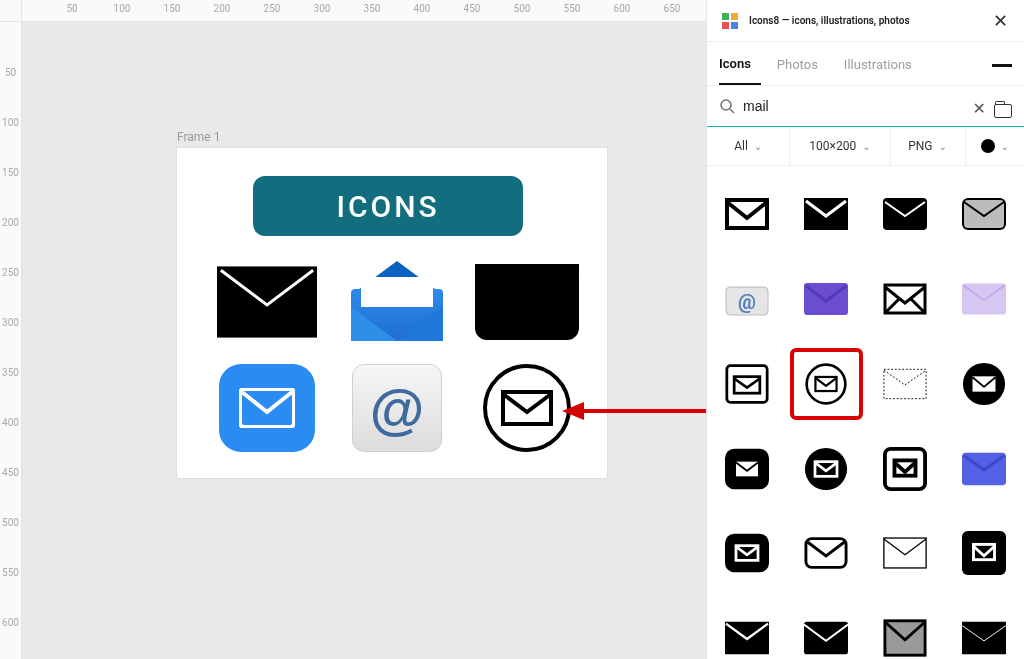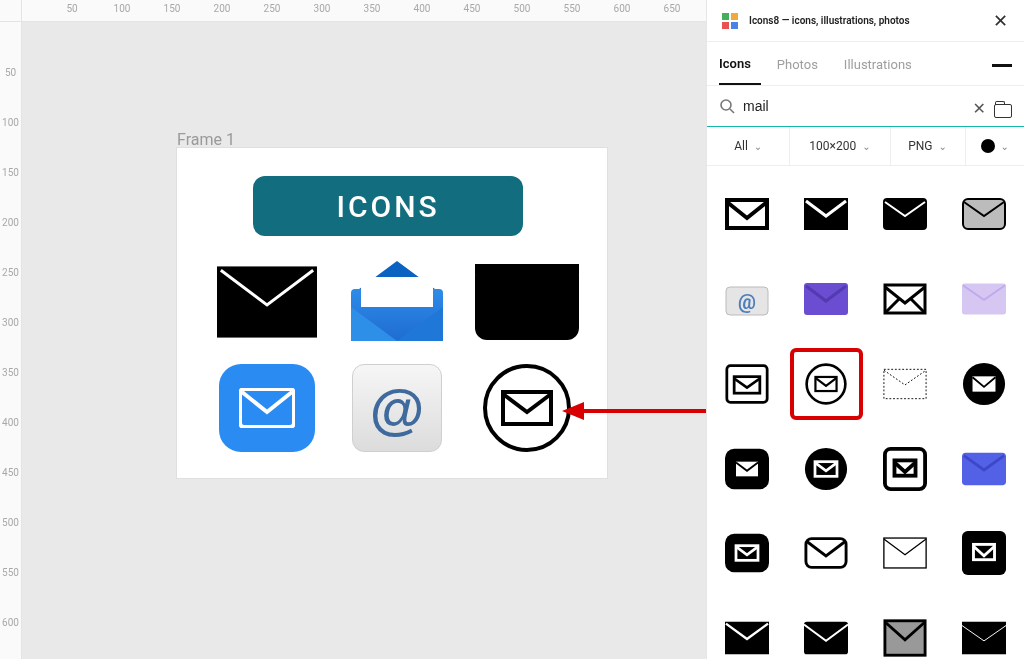--- a/index.html
+++ b/index.html
@@ -8,21 +8,21 @@
 
     
     .workspace { flex: 1 1 auto; position: relative; background: #ececec; overflow: hidden; padding-left: 43px; }
     .ruler-h { position: absolute; left: 22px; right: 0; top: 0; height: 22px; background: #fafafa; border-bottom: 1px solid #e4e4e4; display: flex; }
     .ruler-h div { position: absolute; top: 3px; font-size: 10px; color: #a8a8a8; transform: translateX(-50%); }
     .ruler-v { position: absolute; top: 22px; left: 0; bottom: 0; width: 22px; background: #fafafa; border-right: 1px solid #e4e4e4; }
     .ruler-v div { position: absolute; left: 50%; font-size: 10px; color: #a8a8a8; transform: translate(-50%,-50%); }
     .ruler-corner { position:absolute; left:0; top:0; width:22px; height:22px; background:#fafafa; border-right:1px solid #e4e4e4; border-bottom:1px solid #e4e4e4; z-index:3; }
 
     .canvas { position: absolute; left: 22px; top: 22px; right: 0; bottom: 0; background: #e9e9e9; }
-    .frame-label { position: absolute; left: 155px; top: 108px; font-size: 16px; color: #9a9a9a; }
+    .frame-label { position: absolute; left: 155px; top: 108px; font-size: 12px; color: #9a9a9a; }
     .frame { position: absolute; left: 155px; top: 126px; width: 430px; height: 330px; background: #fff; box-shadow: 0 0 0 1px rgba(0,0,0,.04); }
 
     .title-btn { position:absolute; left:76px; top:28px; width:270px; height:60px; background:#126e7f; border-radius:12px; display:flex; align-items:center; justify-content:center; color:#fff; font-size:30px; letter-spacing:3px; font-weight:500; }
 
     .icon-grid { position:absolute; left:40px; top:110px; width:350px; display:grid; grid-template-columns:repeat(3, 1fr); column-gap:30px; row-gap:18px; }
     .cell { width:100px; height:88px; display:flex; align-items:center; justify-content:center; }
 
     .blue-open { width:92px; height:78px; position:relative; }
     .blue-open .back { position:absolute; left:0; bottom:0; width:92px; height:52px; background:linear-gradient(#2e8be8,#1f6cd1); border-radius:4px; }
     .blue-open .flap-open { position:absolute; left:0; top:-2px; width:0; height:0; border-left:46px solid transparent; border-right:46px solid transparent; border-bottom:34px solid #0b62c0; }

